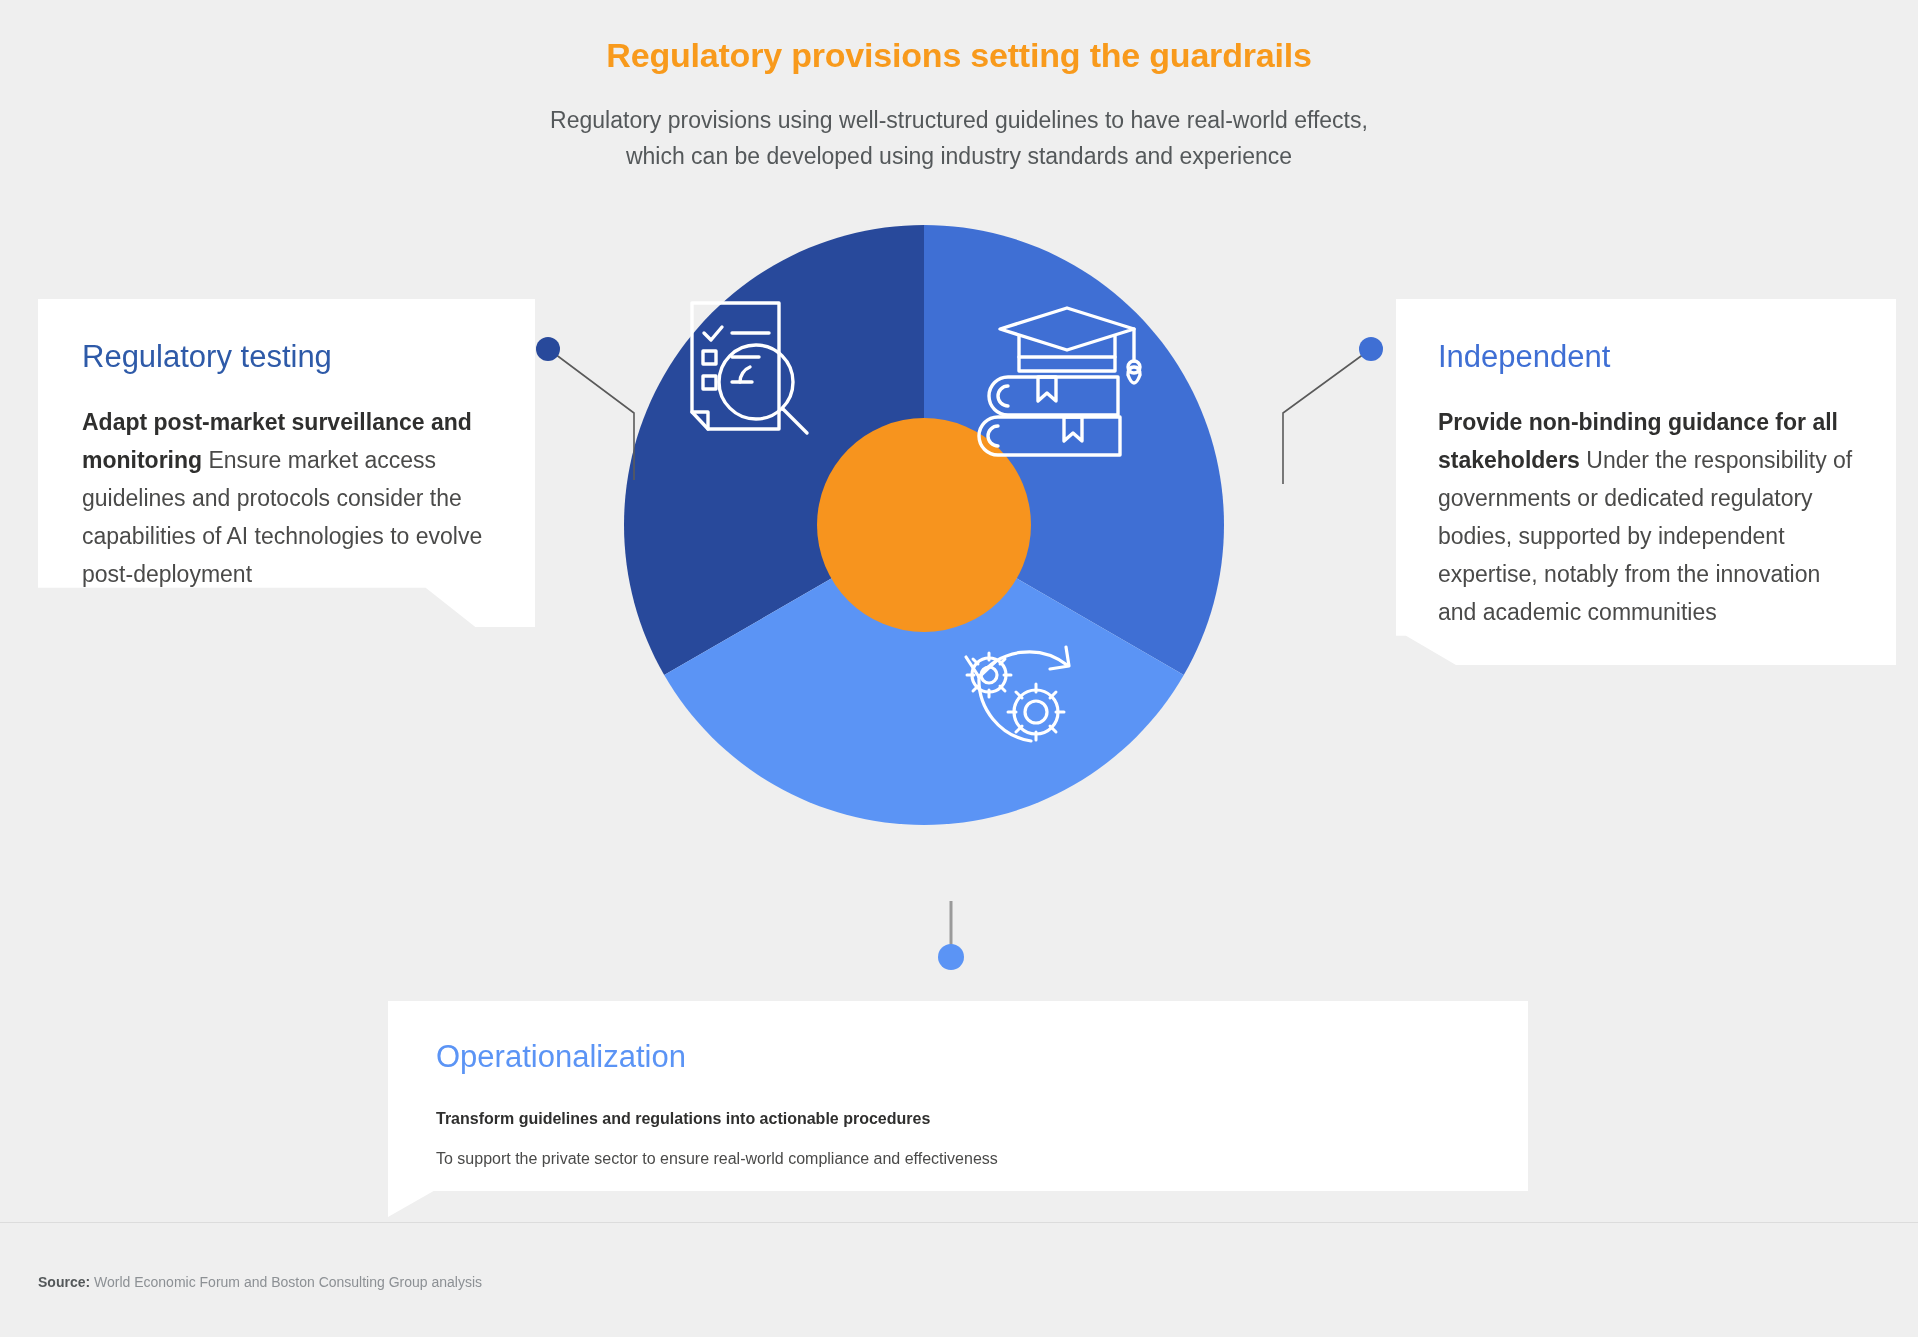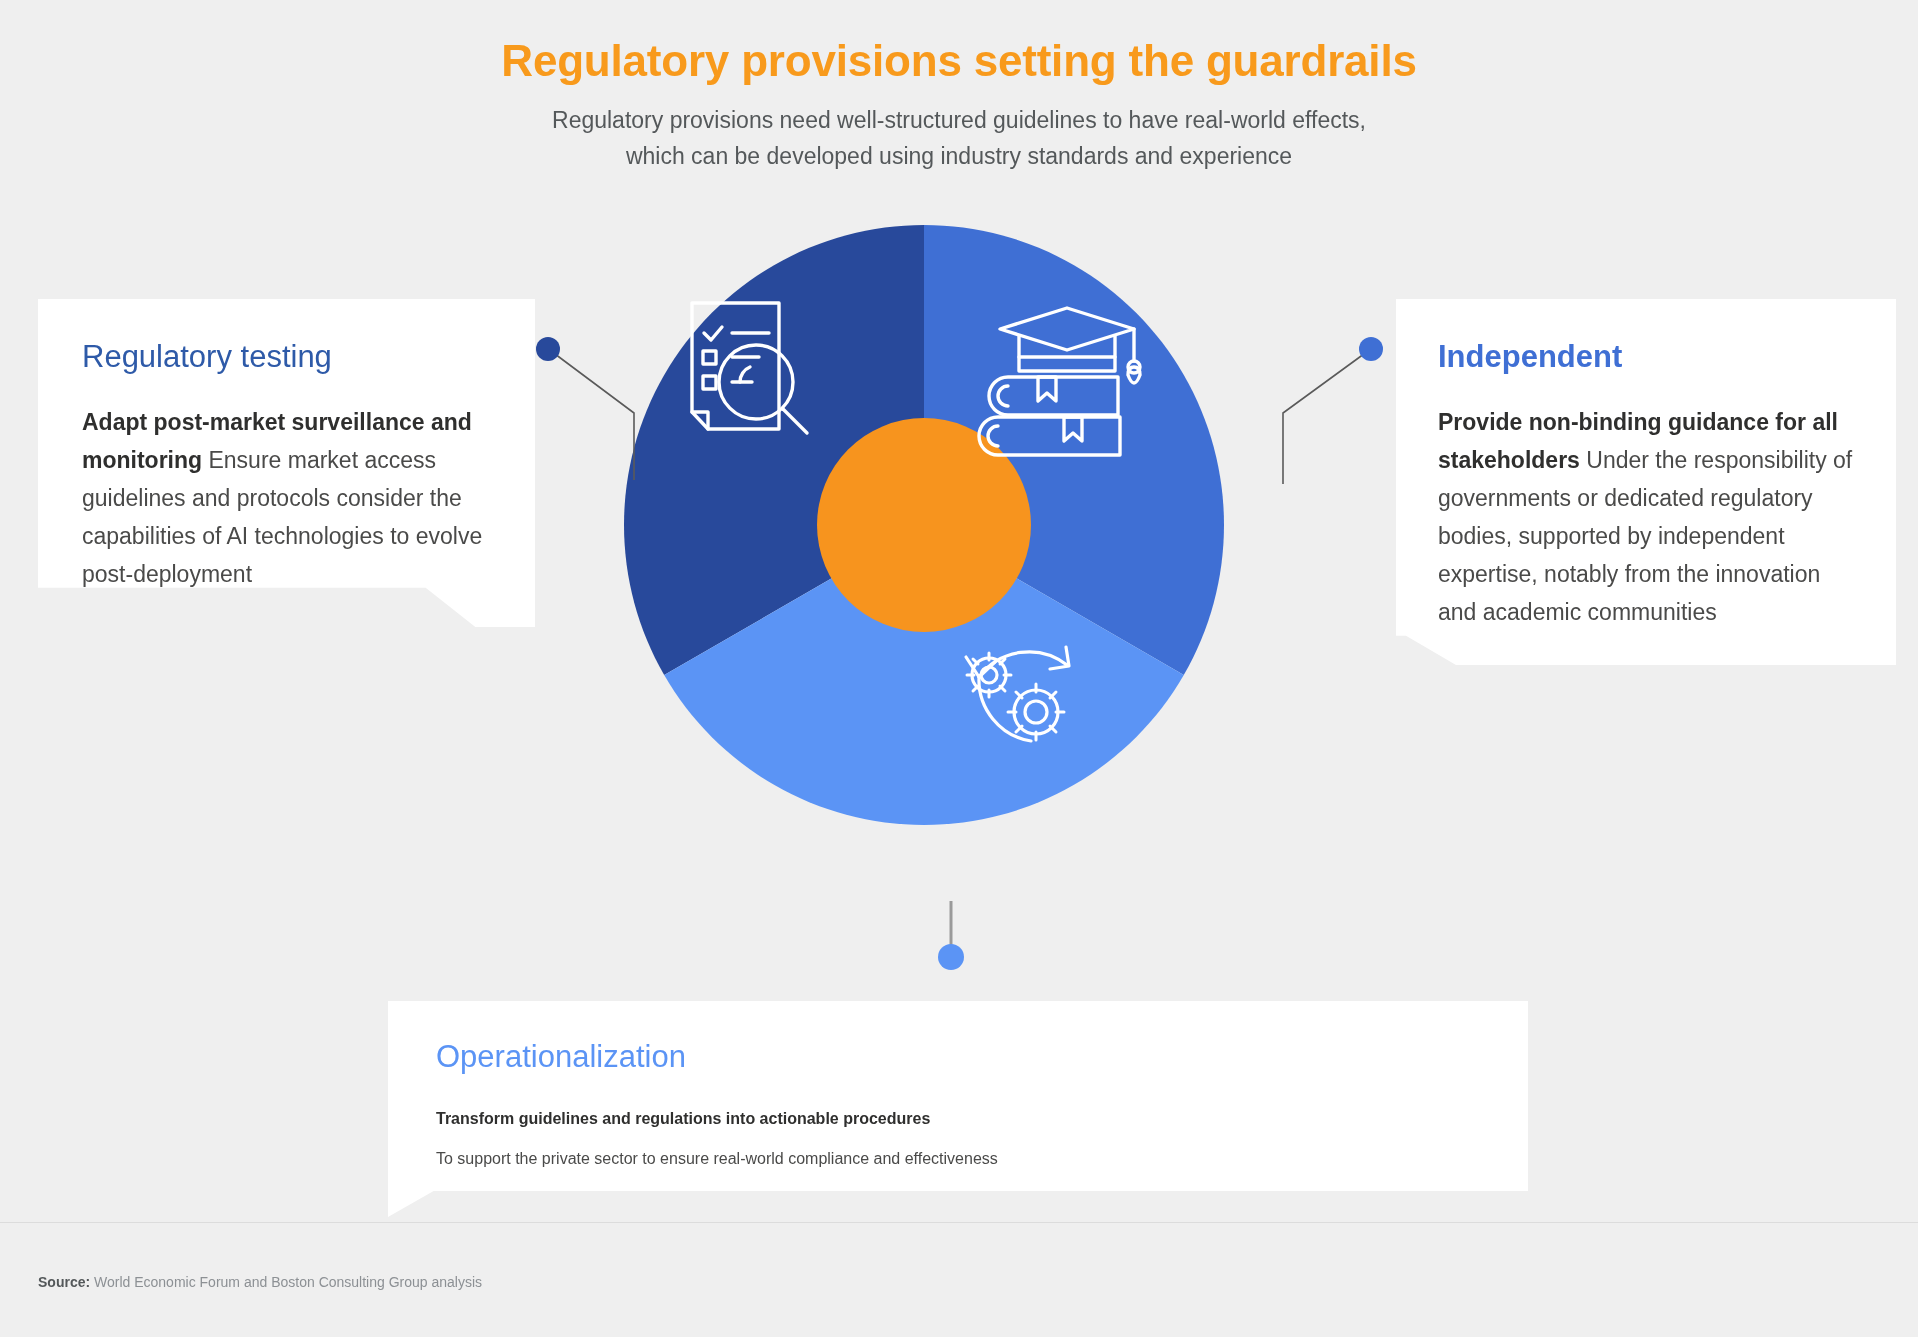--- a/index.html
+++ b/index.html
@@ -16,21 +16,21 @@
     height: 1337px;
     background: #efefef;
   }
 
   
   .title {
     position: absolute;
     left: 0; top: 36px;
     width: 1918px;
     text-align: center;
-    font-size: 44px;
+    font-size: 34px;
     font-weight: bold;
     color: #f89a1c;
     letter-spacing: -0.2px;
   }
   .subtitle {
     position: absolute;
     left: 0; top: 102px;
     width: 1918px;
     text-align: center;
     font-size: 23px;
@@ -99,21 +99,21 @@
   }
 
   .card-title {
     font-size: 31px;
     font-weight: normal;
     line-height: 40px;
     margin-bottom: 26px;
   }
   .card-title span { display: block; }
   .title-dark  { color: #2e5aa8; }
-  .title-mid   { color: #3f6fd4; font-weight: bold; }
+  .title-mid   { color: #3f6fd4; }
   .title-light { color: #5b94f5; }
 
   .card-body {
     font-size: 23px;
     line-height: 38px;
     color: #3c3c3b;
   }
   .card-body .lead { font-weight: bold; color: #2f2f2e; }
   .card-body .rest { font-weight: normal; color: #4a4a49; }
   .card-body p { margin: 0; }
@@ -136,21 +136,21 @@
   }
   .source b { color: #54585a; font-weight: bold; }
 </style>
 </head>
 <body>
 
 <div id="stage">
 
   <div class="title">Regulatory provisions setting the guardrails</div>
   <div class="subtitle">
-    <span>Regulatory provisions need well-structured guidelines to have real-world effects,</span>
+    <span>Regulatory provisions using well-structured guidelines to have real-world effects,</span>
     <span>which can be developed using industry standards and experience</span>
   </div>
 
   <div id="donut-wrap">
     <svg width="640" height="640" viewBox="0 0 640 640" aria-hidden="true">
 
       <path d="M 320 320 L 320 20 A 300 300 0 0 0 60.2 470 Z" fill="#28499b"></path>
 
       <path d="M 320 320 L 320 20 A 300 300 0 0 1 579.8 470 Z" fill="#3f6fd4"></path>
 

